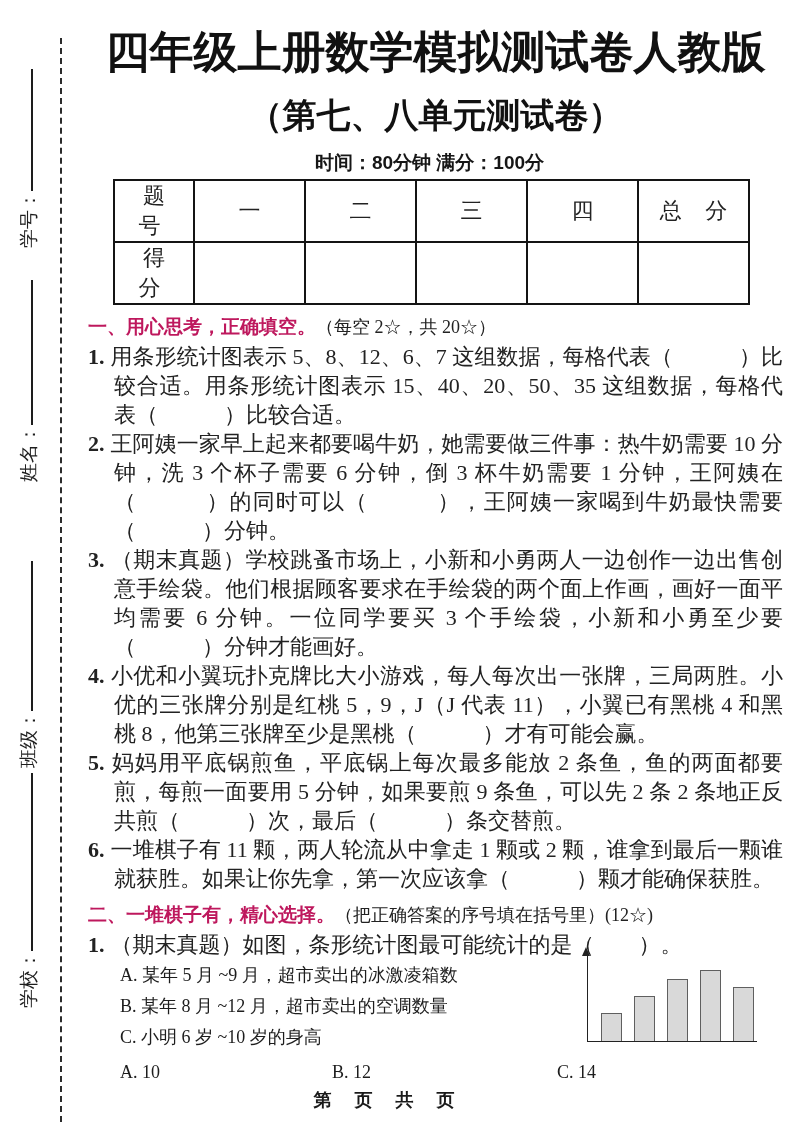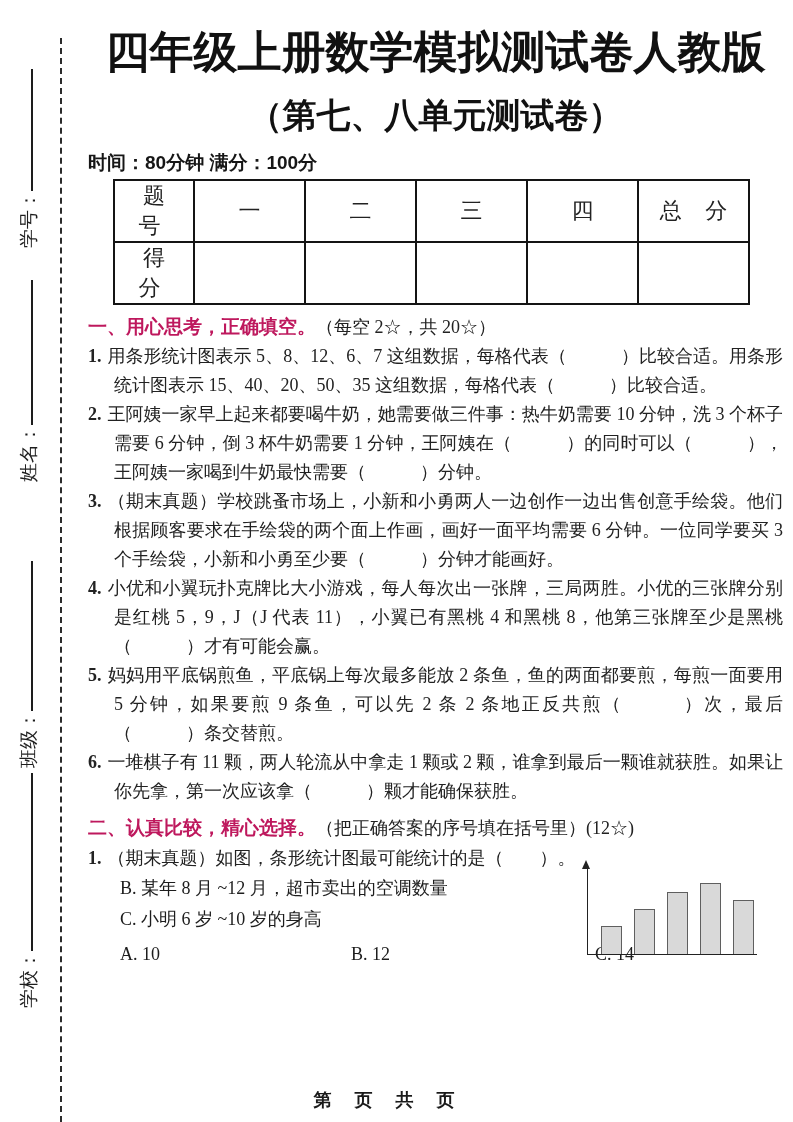--- a/index.html
+++ b/index.html
@@ -41,21 +41,21 @@
     font-family:"Liberation Sans","DejaVu Sans",sans-serif;
     font-weight:bold; font-size:44px; line-height:52px;
     text-align:center; margin-top:26px; color:#111;
   }
   .subtitle {
     font-family:"Liberation Sans","DejaVu Sans",sans-serif;
     font-weight:bold; font-size:34px; line-height:42px;
     text-align:center; margin-top:16px; color:#111;
   }
   .meta {
-    text-align:left; margin-top:14px; padding-right:12px;
+    text-align:center; margin-top:14px; padding-right:12px;
     font-family:"Liberation Sans","DejaVu Sans",sans-serif;
     font-weight:600; font-size:19px; color:#161616;
   }
 
   table.score {
     border-collapse:collapse; margin-left:25px; margin-top:3px;
     table-layout:fixed;
     padding-left:18px;
   }
   table.score td {
@@ -66,31 +66,31 @@
 
   .sec { margin-top:7px; }
   .sec-head { font-size:19px; line-height:29px; text-align:left; }
   .sec-head .main {
     font-family:"Liberation Sans","DejaVu Sans",sans-serif;
     font-weight:bold; color:#be185d;
   }
   .sec-head .note { font-size:18px; color:#222; }
 
   .q {
-    font-size:18px; line-height:29px; text-align:justify;
+    font-size:22px; line-height:29px; text-align:justify;
     padding-left:26px; text-indent:-26px; color:#222;font-family:Liberation Serif, serif;
   }
   .q .qn { font-weight:bold; padding-right:6px; }
 
   
   .sec2 .q { line-height:30px; }
   .q1-wrap { position:relative; }
   .opts { padding-left:32px; }
   .opts .opt { font-size:18px; line-height:31px; }
-  .opts2 { display:flex; padding-left:32px; margin-top:4px;gap:19px; }
+  .opts2 { display:flex; padding-left:32px; margin-top:4px; }
   .opts2 .opt { font-size:18px; line-height:31px; }
   .opts2 .opt:nth-child(1) { width:212px; }
   .opts2 .opt:nth-child(2) { width:225px;font-family:Liberation Serif, serif; }
 
   
   .chart {
     position:absolute; right:26px; top:26px; width:170px; height:86px;
     border-left:1.6px solid #222; border-bottom:1.6px solid #222;
     display:flex; align-items:flex-end; gap:12px; padding-left:13px;
   }
@@ -182,28 +182,29 @@
       <p class="q">
         <span class="qn">5.</span><span>妈妈用平底锅煎鱼，平底锅上每次最多能放 2 条鱼，鱼的两面都要煎，每煎一面要用 5 分钟，如果要煎 9 条鱼，可以先 2 条 2 条地正反共煎（　　　）次，最后（　　　）条交替煎。</span>
       </p>
       <p class="q">
         <span class="qn">6.</span><span>一堆棋子有 11 颗，两人轮流从中拿走 1 颗或 2 颗，谁拿到最后一颗谁就获胜。如果让你先拿，第一次应该拿（　　　）颗才能确保获胜。</span>
       </p>
     </section>
 
     <section class="sec sec2">
       <div class="sec-head">
-        <span class="main">二、认真比较，精心选择。</span><span class="note">（把正确答案的序号填在括号里）(12☆)</span>
+        <span class="main">二、一堆棋子有，精心选择。</span><span class="note">（把正确答案的序号填在括号里）(12☆)</span>
       </div>
 
       <div class="q1-wrap">
         <p class="q">
           <span class="qn">1.</span><span>（期末真题）如图，条形统计图最可能统计的是（　　）。</span>
         </p>
         <div class="opts">
+          <div class="opt">A. 某年 5 月 ~9 月，超市卖出的冰激凌箱数</div>
           <div class="opt">B. 某年 8 月 ~12 月，超市卖出的空调数量</div>
           <div class="opt">C. 小明 6 岁 ~10 岁的身高</div>
         </div>
         <div class="chart">
           <span class="axis-arrow"></span>
 
         <div class="bar" style="height: 28px;"></div>
             <div class="bar" style="height: 45px;"></div>
             <div class="bar" style="height: 62px;"></div>
             <div class="bar" style="height: 71px;"></div>

